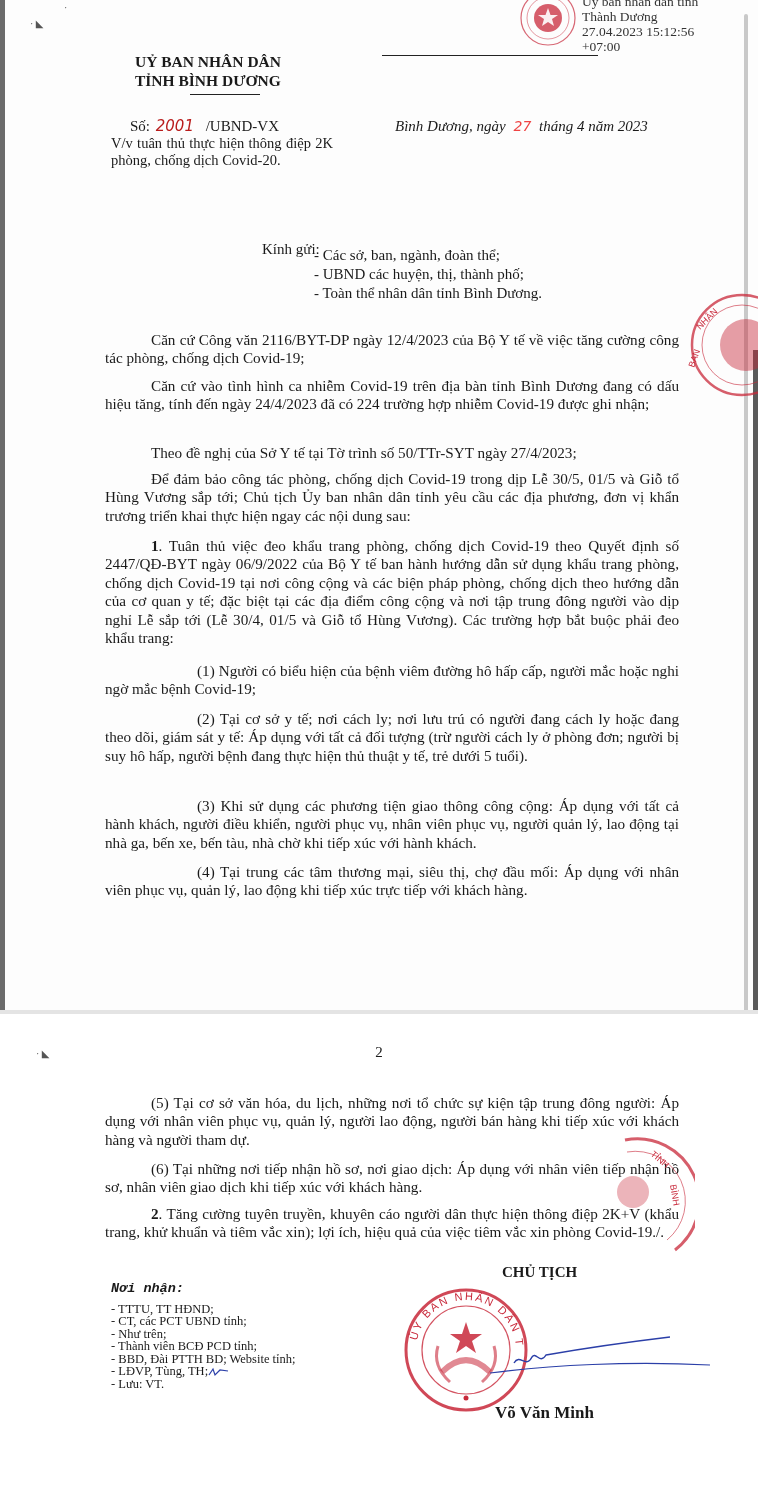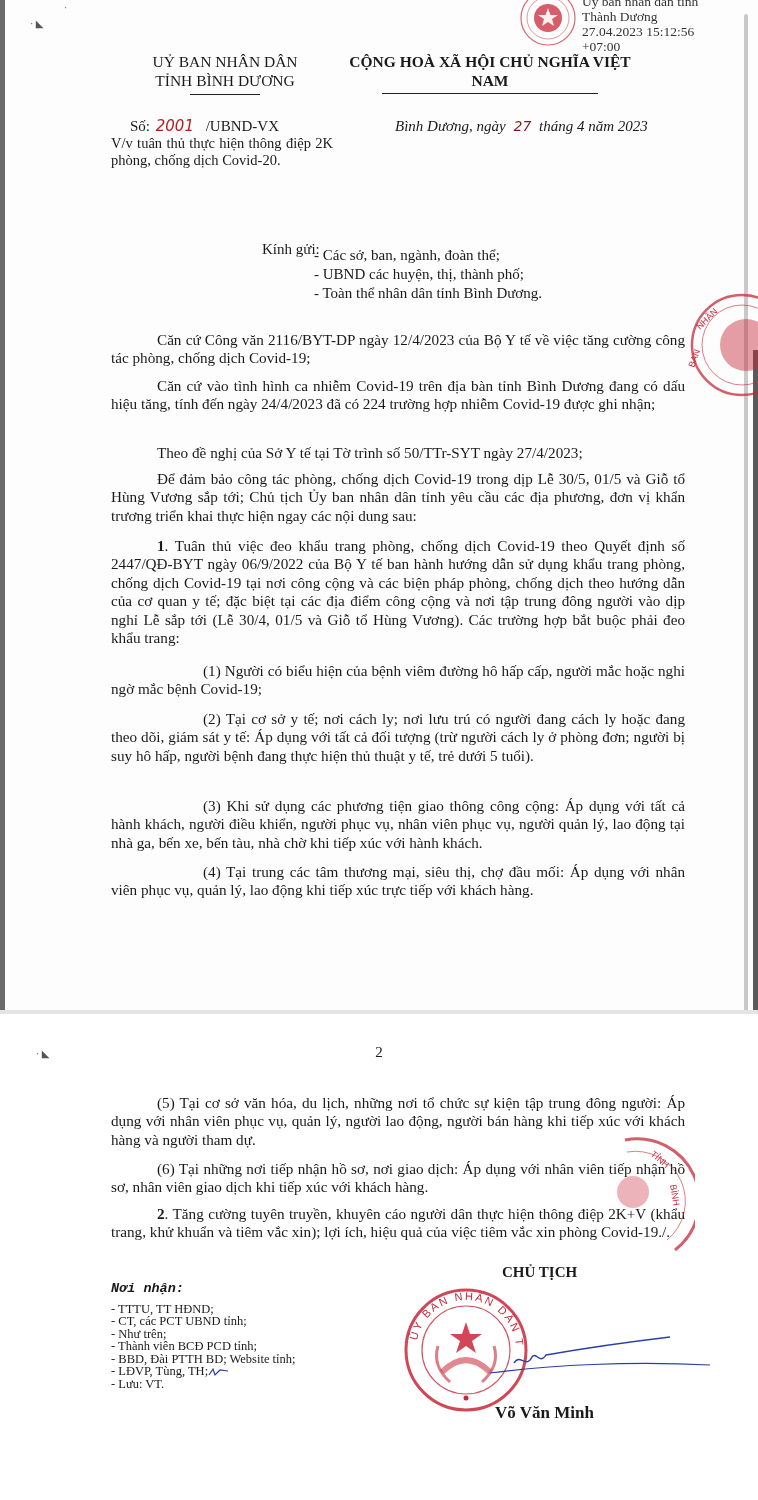--- a/index.html
+++ b/index.html
@@ -5,34 +5,34 @@
   html, body { margin:0; padding:0; }
   body { width:758px; height:1500px; background:#ffffff; position:relative; overflow:hidden;
          font-family:"Liberation Serif", "DejaVu Serif", serif; color:#1a1a1a; }
   .page1 { position:absolute; left:0; top:0; width:758px; height:1010px; background:#fdfdfd;
            border-left:5px solid #6b6b6b; box-sizing:border-box; }
   .page-sep { position:absolute; left:0; top:1010px; width:758px; height:4px; background:#e4e4e4; }
   .page2 { position:absolute; left:0; top:1014px; width:758px; height:486px; background:#ffffff; }
   .vscroll { position:absolute; left:744px; top:14px; width:4px; height:1000px; background:#c9c9c9; border-radius:2px; }
   .rborder { position:absolute; left:753px; top:350px; width:5px; height:660px; background:#5a5a5a; }
   .abs { position:absolute; }
-  .hdr-left { left:135px; top:52px; width:180px; text-align:center; font-weight:normal; font-size:15.5px; line-height:19px; }
+  .hdr-left { left:135px; top:52px; width:180px; font-weight:bold; font-size:15.5px; line-height:19px; }
   .hdr-left .rule { width:70px; height:1px; background:#222; margin:4px auto 0; }
   .hdr-right { left:330px; top:52px; width:320px; text-align:center; font-weight:bold; font-size:15.5px; line-height:19px; }
   .hdr-right .sub { font-size:15.5px; }
   .hdr-right .rule { width:216px; height:1px; background:#222; margin:3px auto 0; }
   .so { left:130px; top:117px; font-size:15px; }
   .so .hand { color:#b91c1c; font-family:"DejaVu Sans", sans-serif; font-style:italic; font-size:15px; margin:0 8px 0 2px; }
   .vv { left:111px; top:135px; width:222px; font-size:14.5px; line-height:17px; text-align:justify; text-align-last:left; }
   .dateline { left:395px; top:118px; font-style:italic; font-size:15px; }
-  .dateline .hand { color:#7f1d1d; font-style:italic; font-family:"DejaVu Sans", sans-serif; font-size:14px; margin:0 4px; }
+  .dateline .hand { color:#ef4444; font-style:italic; font-family:"DejaVu Sans", sans-serif; font-size:14px; margin:0 4px; }
   .esig-text { left:582px; top:-6px; font-family:"Liberation Serif", serif; font-size:13.5px; line-height:15px; color:#333; }
   .kinh { left:262px; top:241px; font-size:15px; }
   .recips { left:314px; top:246px; font-size:15px; line-height:19px; }
-  .para { position:absolute; left:111px; width:574px; font-size:15.2px; line-height:18.4px; text-align:justify; }
+  .para { position:absolute; left:105px; width:574px; font-size:15.2px; line-height:18.4px; text-align:justify; }
   .para .ind { display:inline-block; width:46px; }
   .para .ind2 { display:inline-block; width:46px; }
   .pagenum { left:0; width:758px; top:1044px; text-align:center; font-size:15px; }
   .noinhan { left:111px; top:1283px; font-size:12.5px; line-height:12.5px; }
   .noinhan .title { font-weight:bold; font-style:italic; font-size:13.5px; margin-bottom:7px;font-family:Liberation Mono, monospace; }
   .chutich { left:502px; top:1264px; font-weight:bold; font-size:15px; }
   .signer { left:495px; top:1403px; font-weight:bold; font-size:17px; }
   .specks { position:absolute; font-size:10px; color:#555; }
 </style>
 </head>
@@ -58,21 +58,20 @@
   <div>+07:00</div>
 </div>
 
 <div class="abs hdr-left">
   <div>UỶ BAN NHÂN DÂN</div>
   <div>TỈNH BÌNH DƯƠNG</div>
   <div class="rule"></div>
 </div>
 
 <div class="abs hdr-right">
-  <div>CỘNG HOÀ XÃ HỘI CHỦ NGHĨA VIỆT NAM</div>
   <div class="rule"></div>
 </div>
 
 <div class="abs so">
   <span>Số:</span>
   <span class="hand">2001</span>
   <span>/UBND-VX</span>
 </div>
 <div class="abs vv">V/v tuân thủ thực hiện thông điệp 2K phòng, chống dịch Covid-20.</div>
 

